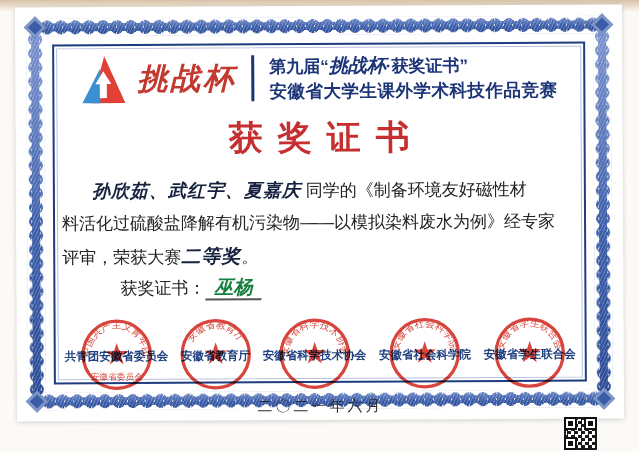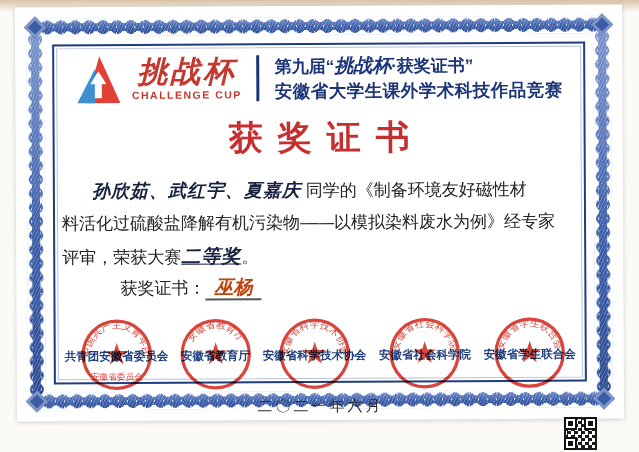--- a/index.html
+++ b/index.html
@@ -63,24 +63,24 @@
   .hdr-line1 .script{font-family:"DejaVu Serif",serif;font-style:italic;font-size:19px;}
   .hdr-line2{font-size:17.5px;line-height:25px;letter-spacing:.5px;}
   .cert-title{margin-top:11px;text-align:center;color:#c62f2f;
     font-family:"Liberation Serif",serif;font-weight:900;font-size:34px;
     letter-spacing:15px;text-indent:15px;}
   .body-text{margin-top:13px;font-size:17px;color:#232323;line-height:32px;}
   .bl1{padding-left:30px;}
   .script-name{font-family:"DejaVu Serif",serif;font-style:italic;font-weight:600;
     font-size:18px;color:#17223f;letter-spacing:1px;}
   .script-award{font-family:"DejaVu Serif",serif;font-style:italic;font-weight:600;
-    font-size:19px;color:#17223f;letter-spacing:1px;text-decoration:underline;}
+    font-size:19px;color:#17223f;letter-spacing:1px;}
   .advisor{margin-top:1px;padding-left:58px;font-size:17px;color:#232323;}
   .advisor-name{font-family:"DejaVu Serif",serif;font-style:italic;font-weight:600;
-    font-size:19px;color:#c2410c;border-bottom:2px solid #555;padding:0 9px 1px;}
+    font-size:19px;color:#15803d;border-bottom:2px solid #555;padding:0 9px 1px;}
   
   .seal-row{margin-top:14px;height:82px;display:flex;justify-content:space-between;
     align-items:center;padding:0 2px;}
   .org{position:relative;height:82px;display:flex;align-items:center;}
   .org-label{font-size:11.5px;font-weight:bold;color:#20407f;white-space:nowrap;
     position:relative;z-index:0;}
   .seal{position:absolute;left:50%;top:50%;width:78px;height:78px;
     transform:translate(-50%,-53%);opacity:.92;mix-blend-mode:multiply;z-index:1;}
   .cert-date{margin-top:1px;text-align:center;font-size:15px;color:#2b2b2b;
     letter-spacing:3px;}
@@ -116,21 +116,20 @@
   <div class="content">
 
     <div class="hdr">
       <svg class="logo-mark" width="46" height="52" viewBox="0 0 46 52">
         <polygon points="24,3 45,50 11,50" fill="#e04035"></polygon>
         <polygon points="2,50 20,15 20,50" fill="#3c8fd0"></polygon>
         <polygon points="23,18 31,31 26.5,31 26.5,45 19.5,45 19.5,31 15,31" fill="#ffffff"></polygon>
       </svg>
       <div class="logo-text">
         <div class="logo-title">挑战杯</div>
-        <div class="logo-sub">CHALLENGE CUP</div>
       </div>
       <div class="hdr-divider"></div>
       <div class="hdr-text">
         <div class="hdr-line1"><span>第九届“</span><span class="script">挑战杯</span><span>·获奖证书”</span></div>
         <div class="hdr-line2">安徽省大学生课外学术科技作品竞赛</div>
       </div>
     </div>
 
     <div class="cert-title">获奖证书</div>
 

